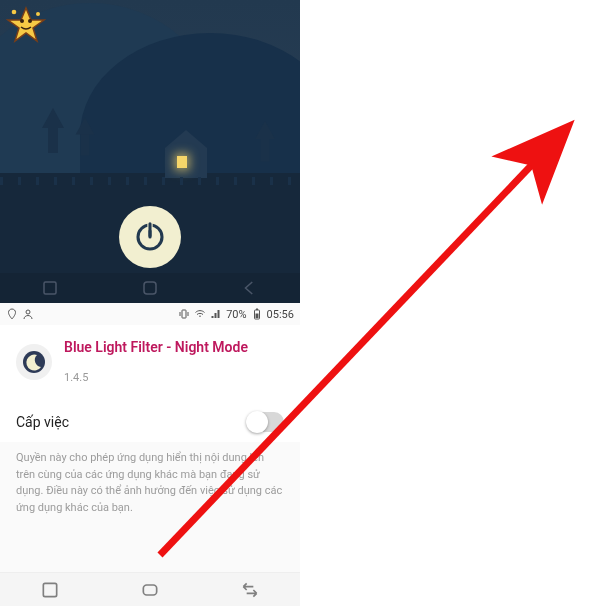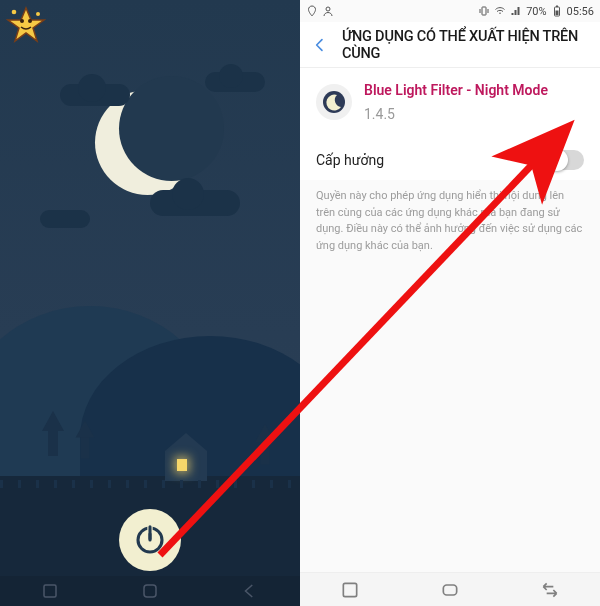--- a/index.html
+++ b/index.html
@@ -8,20 +8,21 @@
     height: 606px;
     background: #fff;
     font-family: -apple-system, "Segoe UI", Roboto, Arial, sans-serif;
     position: relative;
     overflow: hidden;
   }
   .wrap {
     display: flex;
     width: 600px;
     height: 606px;
+    flex-direction: column;
   }
   .phone {
     width: 300px;
     height: 606px;
     position: relative;
     overflow: hidden;
   }
   
   .left {
     background: linear-gradient(#22394f 0%, #283d54 55%, #2b3f55 100%);
@@ -221,21 +222,21 @@
     height:36px;
     border-radius:50%;
     background:#f0f0f0;
     display:flex;
     align-items:center;
     justify-content:center;
     flex-shrink:0;
   }
   .appicon svg { width:24px; height:24px; }
   .appmeta .name { font-size:14px; font-weight:600; color:#be185d; }
-  .appmeta .ver { font-size:14px; color:#9a9a9a; margin-top:8px; }
+  .appmeta .ver { font-size:11px; color:#9a9a9a; margin-top:16px; }
   .permrow {
     display:flex;
     align-items:center;
     justify-content:space-between;
     padding:14px 16px 10px 16px;
     background:#fff;
   }
   .permrow .lbl { font-size:14px; color:#222; }
   .toggle {
     width:38px;
@@ -372,42 +373,36 @@
         <span>70%</span>
         <svg class="ic" viewBox="0 0 24 24">
             <rect x="7" y="4" width="10" height="18" rx="1.5" fill="none" stroke="#555" stroke-width="2"></rect>
             <rect x="10" y="1" width="4" height="3" fill="#555"></rect>
             <rect x="9" y="11" width="6" height="9" fill="#555"></rect>
           </svg>
         <span>05:56</span>
       </div>
     </div>
 
-    <div class="header">
-      <svg class="back" viewBox="0 0 24 24">
-        <path d="M15 4 L7 12 L15 20" fill="none" stroke="#4a8de0" stroke-width="2.5" stroke-linecap="round" stroke-linejoin="round"></path>
-      </svg>
-      <div class="header-title">ỨNG DỤNG CÓ THỂ XUẤT HIỆN TRÊN CÙNG</div>
-    </div>
 
     <div class="approw">
       <div class="appicon">
         <svg viewBox="0 0 24 24">
           <circle cx="12" cy="12" r="11" fill="#2d3a57"></circle>
           <path d="M15 5a8 8 0 1 0 4 12 7 7 0 0 1-4-12z" fill="#f2efd0"></path>
         </svg>
       </div>
       <div class="appmeta">
         <div class="name">Blue Light Filter - Night Mode</div>
         <div class="ver">1.4.5</div>
       </div>
     </div>
 
     <div class="permrow">
-      <div class="lbl">Cấp hưởng</div>
+      <div class="lbl">Cấp việc</div>
       <div class="toggle"></div>
     </div>
 
     <div class="desc">Quyền này cho phép ứng dụng hiển thị nội dung lên trên cùng của các ứng dụng khác mà bạn đang sử dụng. Điều này có thể ảnh hưởng đến việc sử dụng các ứng dụng khác của bạn.</div>
 
     <div class="navbar-r">
       <svg class="nbtn" viewBox="0 0 24 24">
           <rect x="4" y="4" width="16" height="16" rx="2" fill="none" stroke="#808080" stroke-width="2"></rect>
         </svg>
       <svg class="nbtn" viewBox="0 0 24 24">

